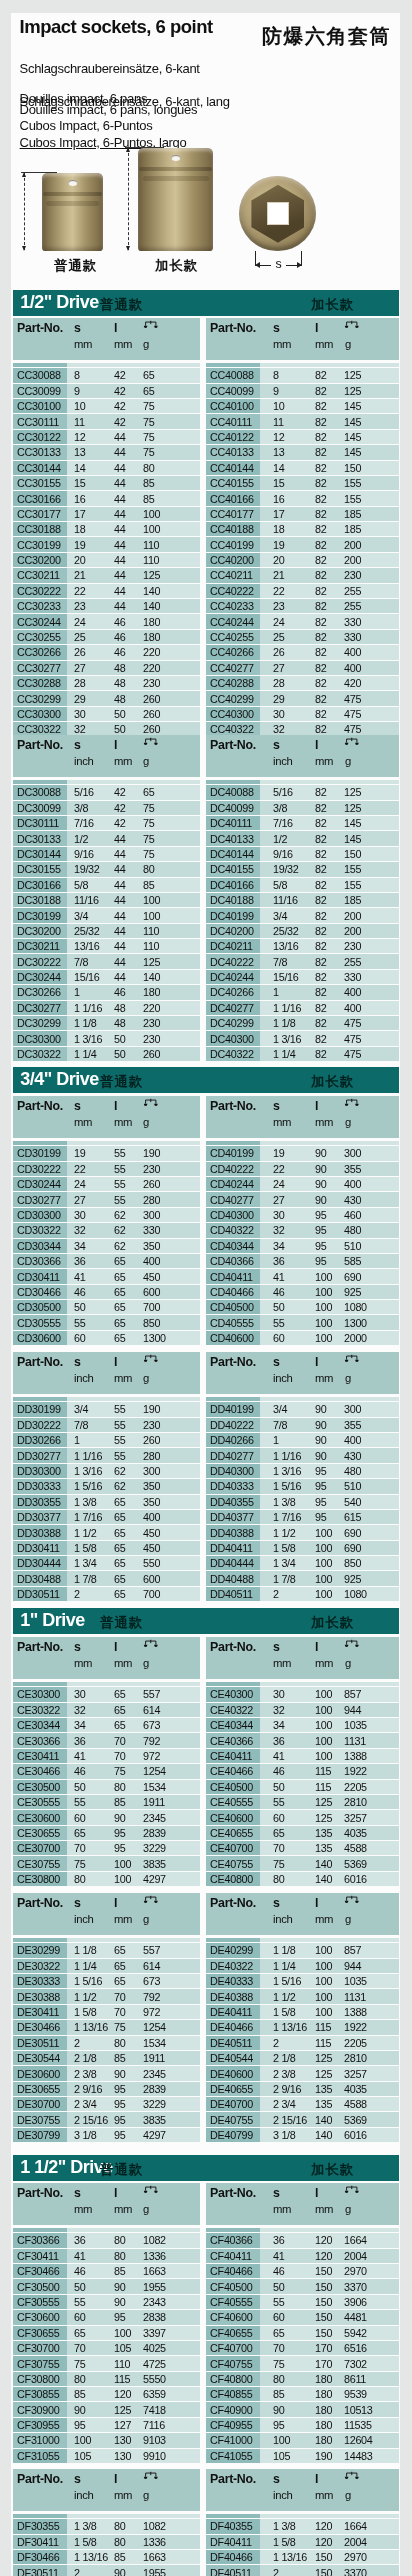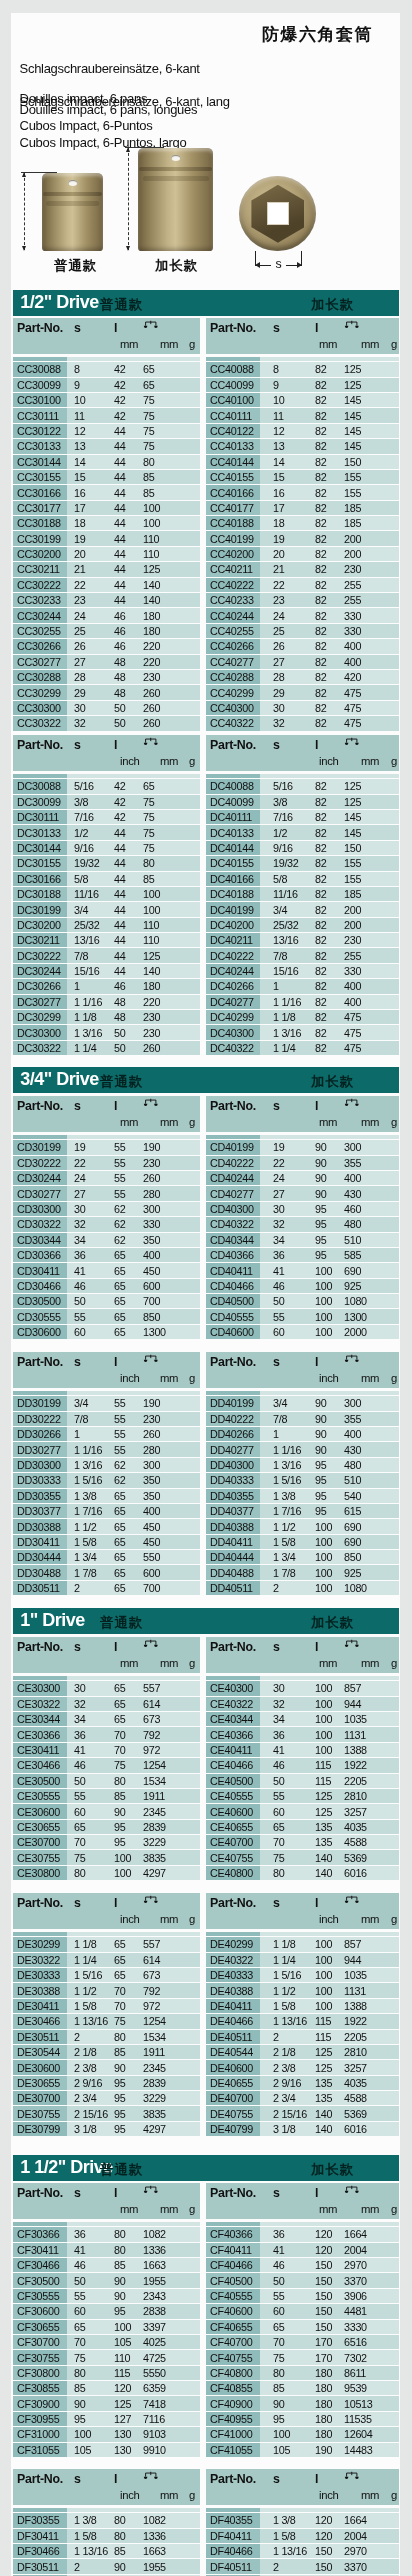--- a/index.html
+++ b/index.html
@@ -7,21 +7,21 @@
     width:412px;height:3343px;background:#e5e6e6;
     font-family:"Liberation Sans","DejaVu Sans",sans-serif;
     color:#111;-webkit-font-smoothing:antialiased;
   }
   .page{position:relative;width:412px;height:3343px;overflow:hidden;}
   .panel{position:absolute;left:11.3px;top:13px;width:389px;height:3326px;background:#fcfcfd;}
 
   
   .hdr-title{position:absolute;left:19.6px;font-weight:bold;font-size:18.5px;letter-spacing:-0.5px;white-space:nowrap;}
   .hdr-sub{position:absolute;left:19.6px;font-size:13px;letter-spacing:-0.3px;white-space:nowrap;}
-  .hdr-zh{position:absolute;left:262px;top:23px;font-size:17px;letter-spacing:1.5px;font-weight:bold;}
+  .hdr-zh{position:absolute;left:262px;top:23px;font-size:20px;letter-spacing:1.5px;font-weight:bold;}
 
   
   .socket{position:absolute;border-radius:5.2px 5.2px 3.6px 3.6px;
     background:linear-gradient(90deg,#6e5f3e 0%,#93835b 16%,#c3b388 40%,#cfc096 50%,#a39266 72%,#756543 100%);
     box-shadow:inset 0 3.1px 3.1px rgba(255,255,255,.35), inset 0 -2.6px 4.1px rgba(0,0,0,.25);}
   .socket .hole{position:absolute;left:50%;transform:translateX(-50%);top:6.7px;width:9.3px;height:6.2px;border-radius:50%;
     background:#f7f5f0;box-shadow:inset 0 1px 1px rgba(0,0,0,.45);}
   .socket .groove{position:absolute;left:1px;right:1px;top:18.5px;height:4.1px;border-radius:2.1px;
     background:linear-gradient(90deg,#55482e,#9a8a60 50%,#51452c);opacity:.75;}
   .socket .collar{position:absolute;left:6%;right:6%;top:28px;height:5.2px;border-radius:2.6px;
@@ -51,23 +51,23 @@
   .bar{position:absolute;left:13px;width:386px;height:26px;background:#0c6b69;}
   .bar .t{position:absolute;left:7.2px;top:1.5px;color:#fff;font-weight:bold;font-size:18px;letter-spacing:-0.5px;white-space:nowrap;}
   .bar .zl{position:absolute;left:87px;top:5.7px;font-size:13.4px;letter-spacing:1px;color:#03211f;font-weight:bold;}
   .bar .zr{position:absolute;left:298px;top:5.7px;font-size:13.4px;letter-spacing:1px;color:#03211f;font-weight:bold;}
 
   
   .pair{position:absolute;left:13px;width:386px;}
   .tbl{position:absolute;top:0;}
   .tbl.left{left:0;width:187px;}
   .tbl.right{left:193px;width:193px;}
-  .thead{position:relative;height:36px;background:#a6c9c6;margin-bottom:3.1px;}
+  .thead{position:relative;height:42px;background:#a6c9c6;margin-bottom:3.1px;}
   .th{position:absolute;top:3.1px;font-weight:bold;font-size:12.4px;letter-spacing:-0.3px;}
-  .un{position:absolute;top:19.6px;font-size:11.3px;letter-spacing:-0.3px;margin-left:46px;}
+  .un{position:absolute;top:19.6px;font-size:11.3px;letter-spacing:-0.3px;}
   .th.c1{left:4.1px;}  .th.c2{left:61px;} .th.c3{left:101px;} .th.c4{left:130px;top:2.1px;}
   .un.c2{left:61px;} .un.c3{left:101px;} .un.c4{left:130px;}
   .tbl.right .th.c2,.tbl.right .un.c2{left:67px;}
   .tbl.right .th.c3,.tbl.right .un.c3{left:109px;}
   .tbl.right .th.c4{left:138px;} .tbl.right .un.c4{left:139px;}
   .tbody:before{content:"";display:block;height:4.1px;margin-bottom:1px;
     background:linear-gradient(90deg,#8fbcba 0,#8fbcba 54px,#d3e5e3 54px);}
   .row{position:relative;height:14.4px;margin-bottom:1px;background:#d3e5e3;}
   .row.odd{background:#c3dbd9;}
   .cell{position:absolute;top:0;height:100%;display:flex;align-items:center;
@@ -77,27 +77,28 @@
   .cell.s{left:61px;} .cell.l{left:101px;} .cell.g{left:130px;}
   .tbl.right .cell.s{left:67px;} .tbl.right .cell.l{left:109px;} .tbl.right .cell.g{left:138px;}
   .scale-svg{display:inline-block;}
 </style>
 </head>
 <body>
 
 <div class="page">
   <div class="panel"></div>
 
+  <div class="hdr-title" style="top:15.5px;">Impact sockets, 6 point</div>
   <div class="hdr-zh">防爆六角套筒</div>
   <div class="hdr-sub" style="top:61px;text-align:right;">Schlagschraubereinsätze, 6-kant</div>
   <div class="hdr-sub" style="top:94px;">Schlagschraubereinsätze, 6-kant, lang</div>
   <div class="hdr-sub" style="top:91px;">Douilles impact, 6 pans</div>
   <div class="hdr-sub" style="top:102px;">Douilles impact, 6 pans, longues</div>
   <div class="hdr-sub" style="top:118px;">Cubos Impact, 6-Puntos</div>
-  <div class="hdr-sub" style="top:135px;">Cubos Impact, 6-Puntos, largo</div>
+  <div class="hdr-sub" style="top:135px;text-decoration:underline;">Cubos Impact, 6-Puntos, largo</div>
 
   <div class="ext" style="left:20.6px;top:172px;width:36px;"></div>
   <div class="dim" style="left:24px;top:173px;height:77px;"></div>
   <div class="socket" style="left:42px;top:173px;width:61px;height:78px;">
     <span class="hole"></span>
     <span class="groove"></span>
     <span class="collar"></span>
   </div>
   <div class="ext" style="left:125px;top:147px;width:39px;"></div>
   <div class="dim" style="left:128px;top:148px;height:102px;"></div>
@@ -1709,21 +1710,21 @@
           <div class="row odd">
             <span class="cell part">CF40600</span>
             <span class="cell s">60</span>
             <span class="cell l">150</span>
             <span class="cell g">4481</span>
           </div>
           <div class="row">
             <span class="cell part">CF40655</span>
             <span class="cell s">65</span>
             <span class="cell l">150</span>
-            <span class="cell g">3330</span>
+            <span class="cell g">5942</span>
           </div>
           <div class="row odd">
             <span class="cell part">CF40700</span>
             <span class="cell s">70</span>
             <span class="cell l">170</span>
             <span class="cell g">6516</span>
           </div>
           <div class="row">
             <span class="cell part">CF40755</span>
             <span class="cell s">75</span>

